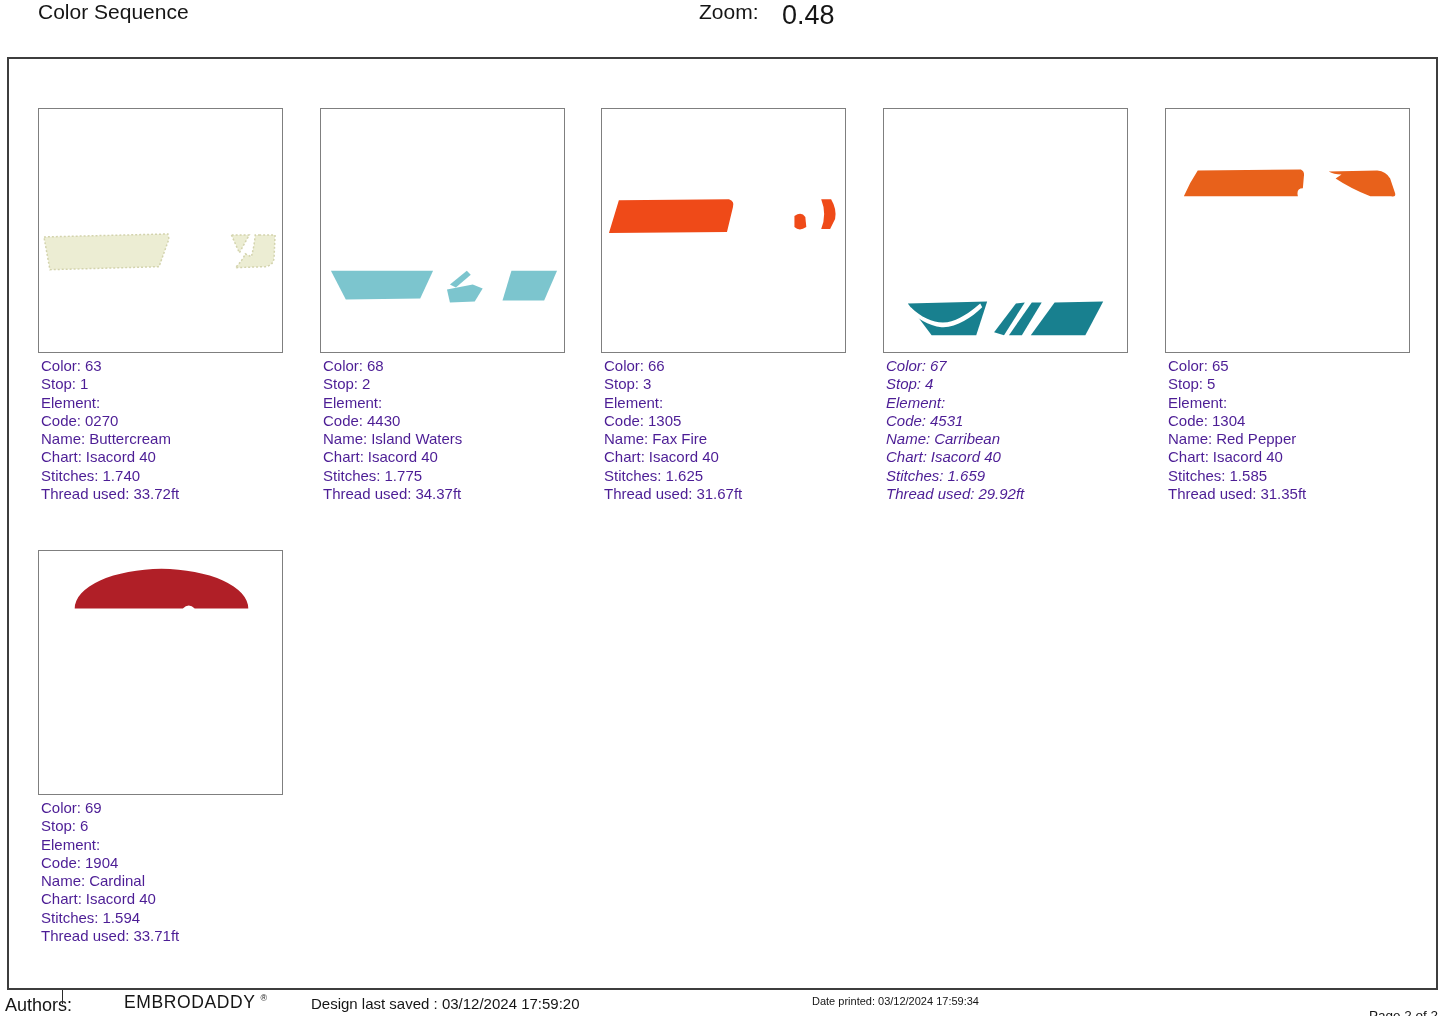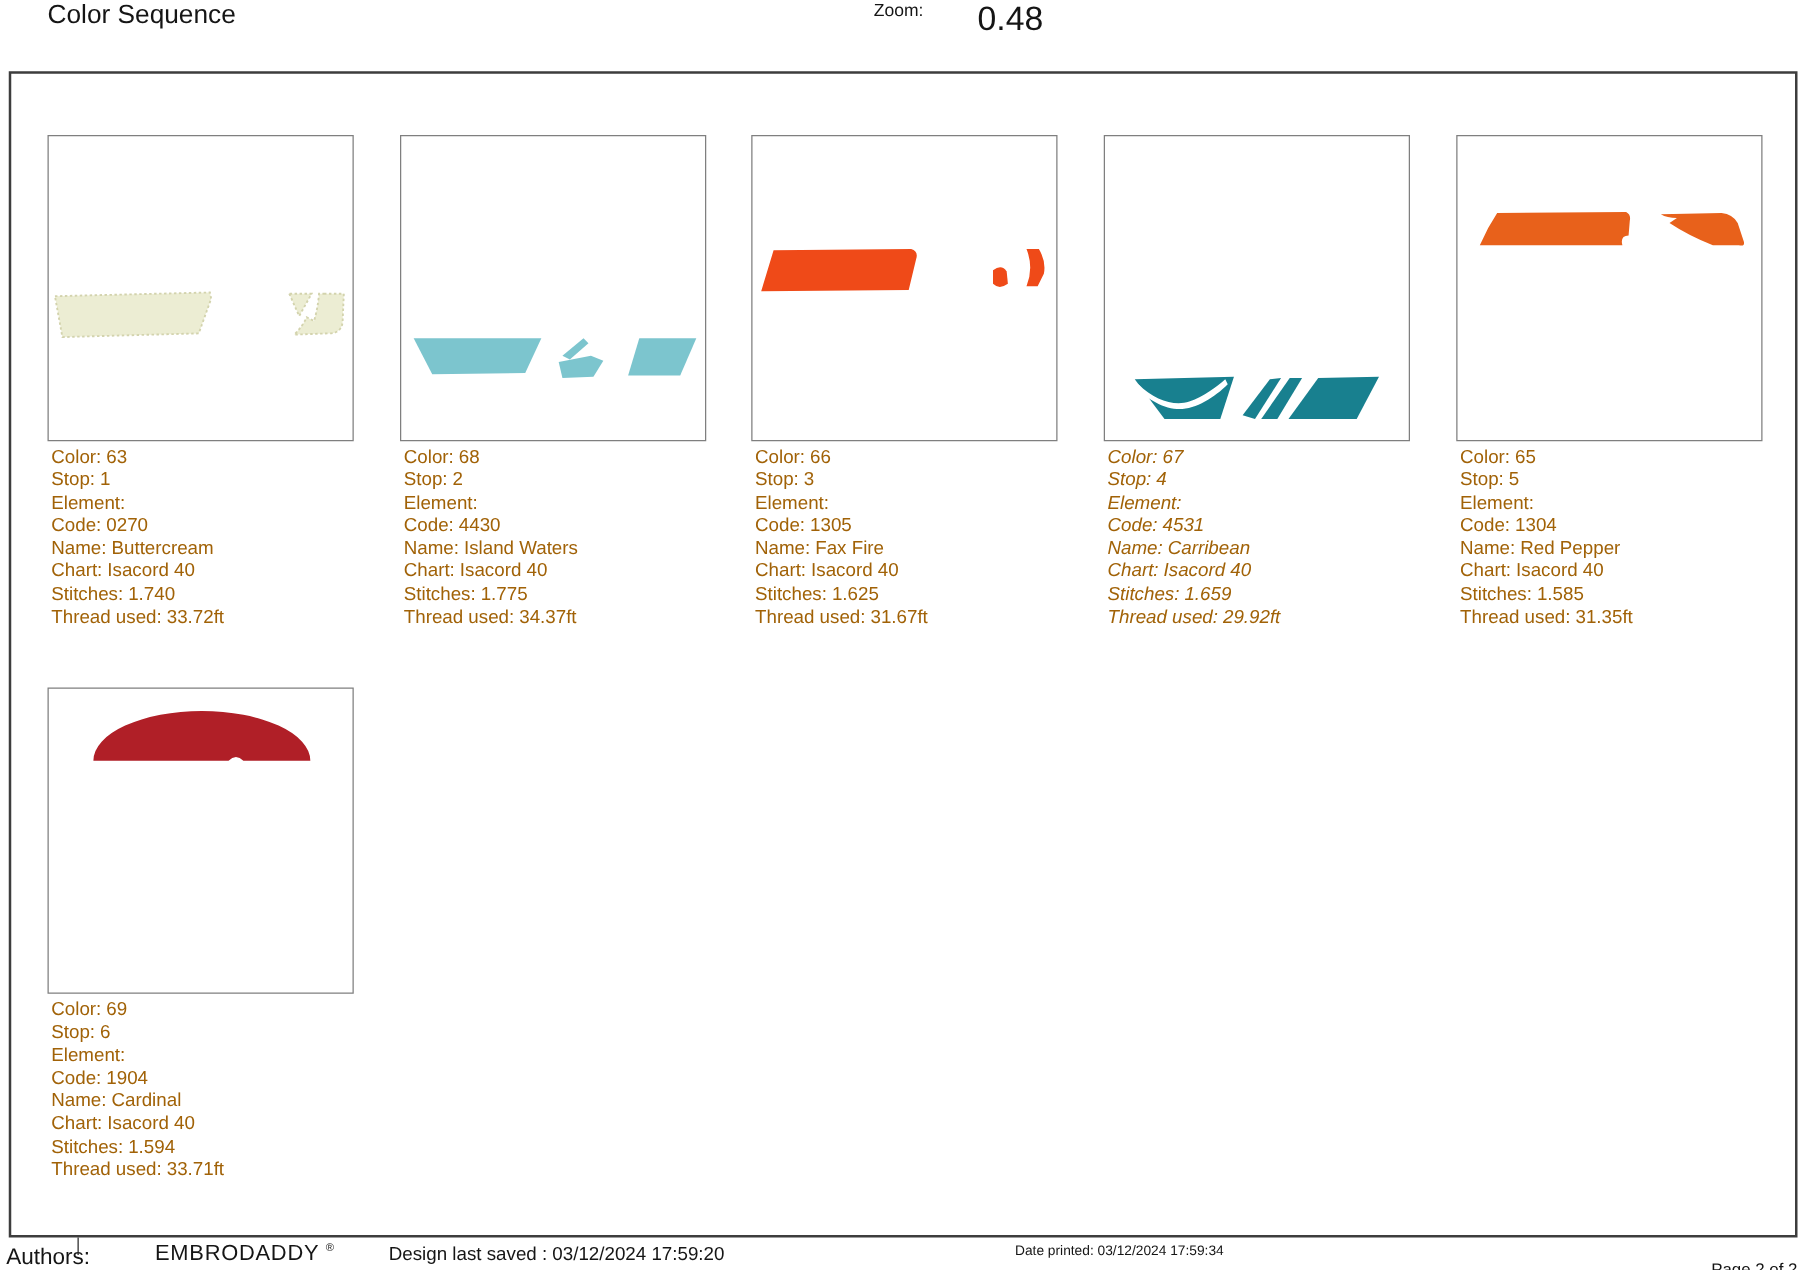--- a/index.html
+++ b/index.html
@@ -1,38 +1,38 @@
 <!DOCTYPE html>
 <html><head>
 <meta charset="utf-8">
 <style>
   html,body{margin:0;padding:0;}
   body{
     width:1445px;height:1016px;position:relative;background:#ffffff;
     font-family:"Liberation Sans",sans-serif;color:#151515;overflow:hidden;
   }
   .hdr-title{position:absolute;left:10px;top:0px;font-size:21px;margin-left:28px;}
-  .hdr-zoom{position:absolute;left:699px;top:0px;font-size:14px;}
+  .hdr-zoom{position:absolute;left:699px;top:0px;font-size:21px;}
   .hdr-zoomval{position:absolute;left:782px;top:0px;font-size:27px;}
   .page{
     position:absolute;left:7px;top:57px;width:1431px;height:933px;
     box-sizing:border-box;border:2px solid #3d3d3d;background:#fff;
   }
   .cell{position:absolute;width:246px;}
   .c0{left:29px;top:49px;}
   .c1{left:311px;top:49px;}
   .c2{left:592px;top:49px;}
   .c3{left:874px;top:49px;font-style:italic;}
   .c4{left:1156px;top:49px;}
   .c5{left:29px;top:491px;}
   .swatch{
     width:245px;height:245px;box-sizing:border-box;border:1px solid #7f7f7f;background:#fff;
   }
   .swatch svg{display:block;width:100%;height:100%;}
-  .info{margin-top:4px;padding-left:3px;font-size:15px;line-height:18.3px;color:#a16207;}
+  .info{margin-top:4px;padding-left:3px;font-size:15px;line-height:18.3px;color:#4c1d95;}
   .ln .lb{margin-right:4px;}
   .f-authors{position:absolute;left:5px;top:995px;font-size:18px;}
   .f-div{position:absolute;left:62px;top:990px;width:1px;height:14px;background:#2a2a2a;}
   .f-brand{position:absolute;left:124px;top:992px;font-size:17.5px;letter-spacing:0.6px;}
   .f-brand sup{font-size:9px;letter-spacing:0;}
   .f-saved{position:absolute;left:311px;top:995px;font-size:15px;}
   .f-printed{position:absolute;left:812px;top:995px;font-size:11px;}
   .f-page{position:absolute;right:7px;top:995px;font-size:13.5px;margin-top:13px;}
 </style>
 </head>

